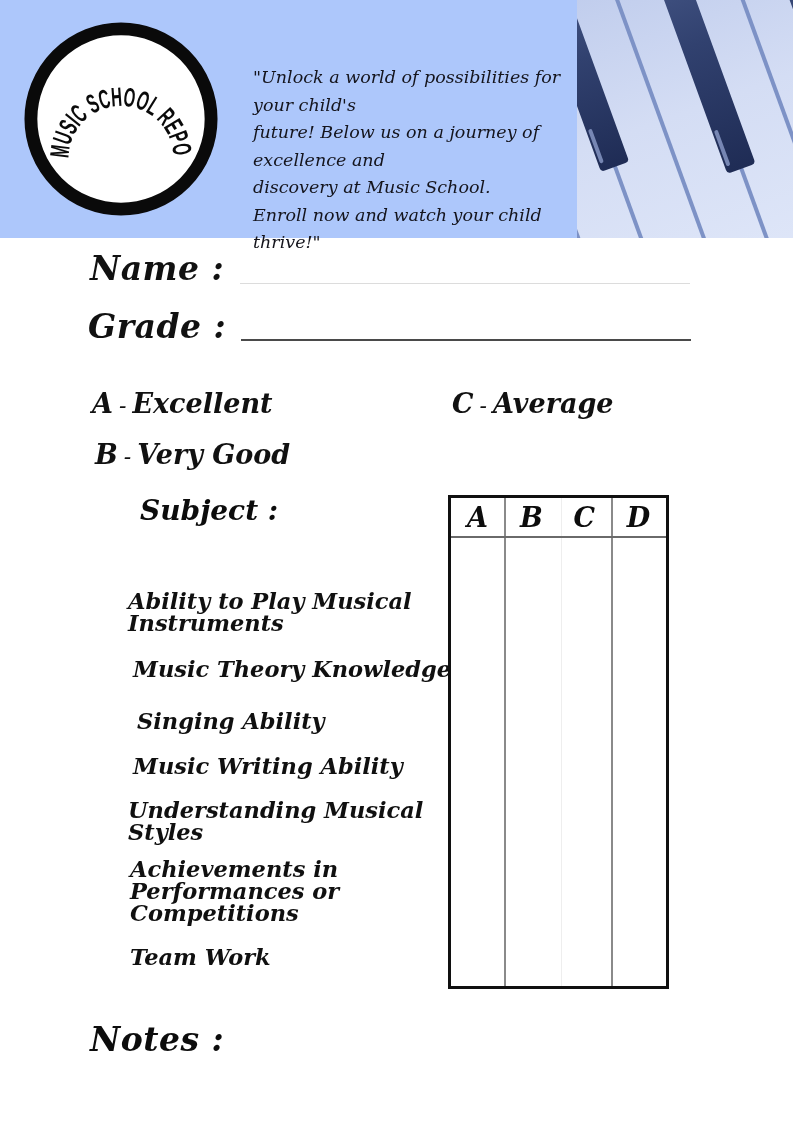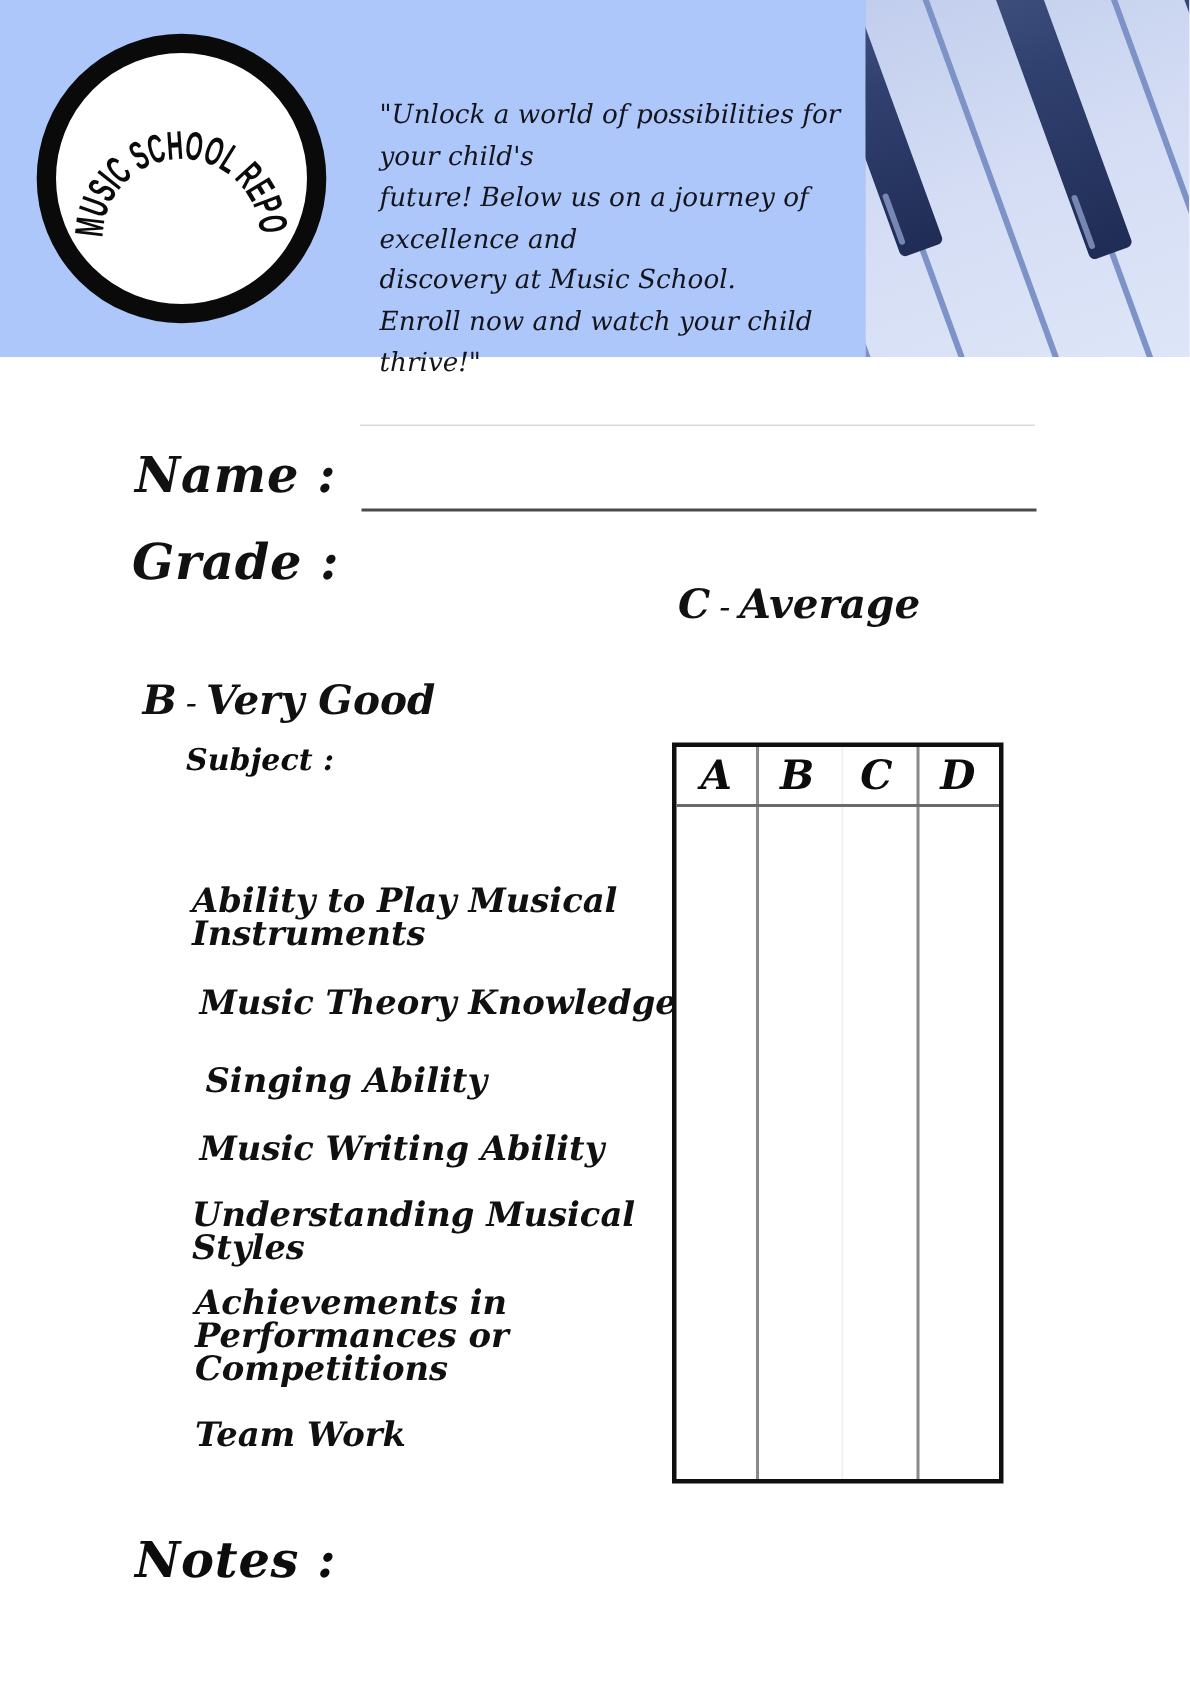--- a/index.html
+++ b/index.html
@@ -45,21 +45,20 @@
   }
 
   
   .field-label {
     position: absolute;
     font-weight: bold;
     font-style: italic;
     font-size: 33px;
     letter-spacing: 0.5px;
     color: #111111;
-    margin-top: 48px;
   }
   .name-label  { left: 90px; top: 249px; }
   .grade-label { left: 88px; top: 307px; }
   .write-line {
     position: absolute;
     width: 450px;
     border: none;
     background: transparent;
     outline: none;
     font-family: "DejaVu Serif", serif;
@@ -71,31 +70,31 @@
   
   .legend-item {
     position: absolute;
     font-weight: bold;
     font-style: italic;
     font-size: 27px;
     color: #111111;
     white-space: nowrap;
   }
   .legend-a { left: 92px;  top: 388px; }
-  .legend-b { left: 95px;  top: 452px; }
+  .legend-b { left: 95px;  top: 439px; }
   .legend-c { left: 452px; top: 388px; }
   .legend-d { left: 452px; top: 426px; }
   .legend-sep { font-weight: normal; font-size: 22px; padding: 0 6px; }
 
   
   .subject-heading {
     position: absolute;
-    left: 124px; top: 494px;
+    left: 140px; top: 494px;
     font-weight: bold; font-style: italic;
-    font-size: 20px;
+    font-size: 28px;
   }
   .subject-item {
     position: absolute;
     font-weight: bold; font-style: italic;
     font-size: 22.5px;
     line-height: 22px;
     color: #101010;
   }
   .si-0 { left: 140px; top: 543px; }
   .si-1 { left: 128px; top: 590px; width: 295px; }
@@ -228,20 +227,21 @@
       </svg>
     </div>
   </div>
 
   <div class="field-label name-label">Name :</div>
   <input class="write-line name-line" type="text" value="" style="">
 
   <div class="field-label grade-label">Grade :</div>
   <input class="write-line grade-line" type="text" value="" style="">
 
+  <div class="legend-item legend-a"><span>A</span><span class="legend-sep">-</span><span>Excellent</span></div>
   <div class="legend-item legend-b"><span>B</span><span class="legend-sep">-</span><span>Very Good</span></div>
   <div class="legend-item legend-c"><span>C</span><span class="legend-sep">-</span><span>Average</span></div>
 
   <div class="subject-heading">Subject :</div>
   <div class="subject-item si-1">Ability to Play Musical Instruments</div>
   <div class="subject-item si-2">Music Theory Knowledge</div>
   <div class="subject-item si-3">Singing Ability</div>
   <div class="subject-item si-4">Music Writing Ability</div>
   <div class="subject-item si-5">Understanding Musical Styles</div>
   <div class="subject-item si-6">Achievements in Performances or Competitions</div>

